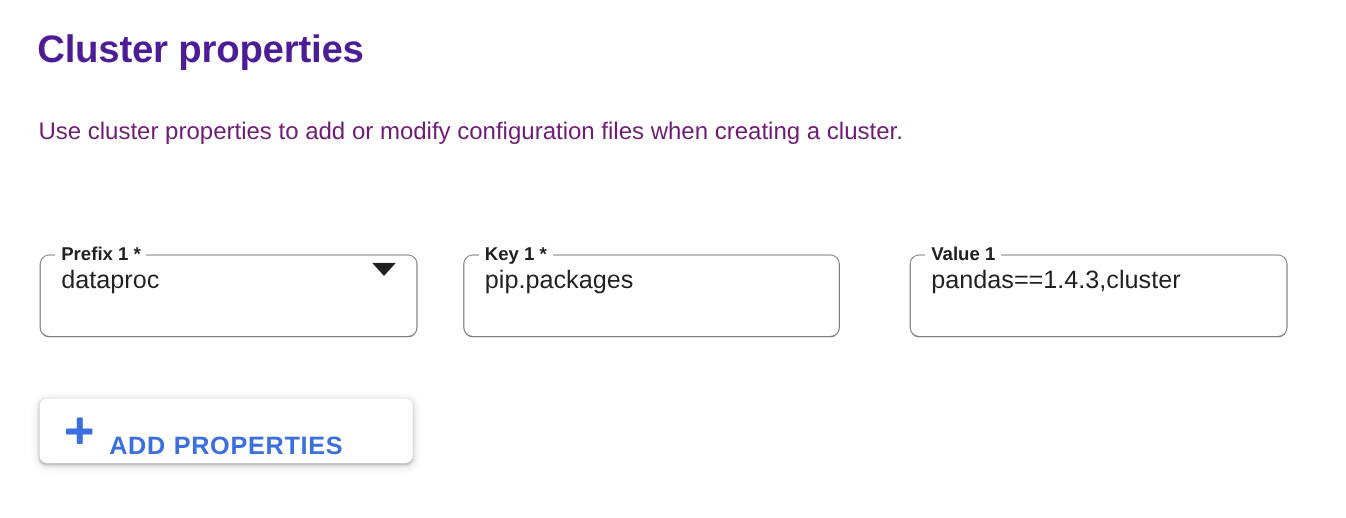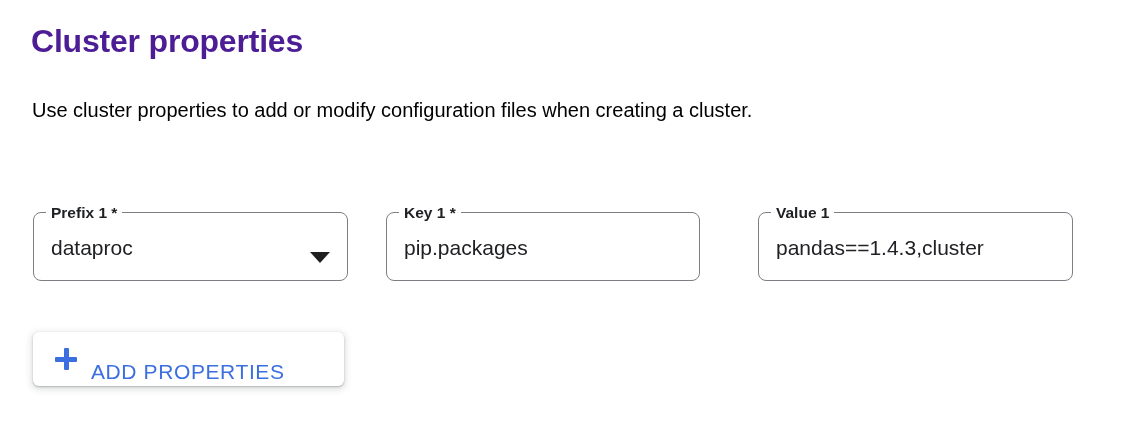--- a/index.html
+++ b/index.html
@@ -36,21 +36,21 @@
     white-space: nowrap;
   }
 
   .page-subtitle {
     position: absolute;
     left: 32px;
     top: 96px;
     font-size: 20px;
     font-weight: 400;
     line-height: 28px;
-    color: #000000;
+    color: #701a75;
     white-space: nowrap;
   }
 
   
   .fields-row {
     position: absolute;
     left: 0;
     top: 0;
   }
 
@@ -87,21 +87,21 @@
     white-space: nowrap;
   }
 
   .field-control {
     position: absolute;
     left: 0;
     right: 0;
     top: 14px;
     height: 44px;
     display: flex;
-    align-items: flex-end;
+    align-items: flex-start;
     padding: 0 14px 0 18px;
     box-sizing: border-box;
     overflow: hidden;
   }
 
   .field-text {
     font-size: 21px;
     font-weight: 400;
     line-height: 30px;
     color: #202124;
@@ -160,21 +160,21 @@
     border-radius: 1px;
   }
   .plus-icon::before {
     left: 0; right: 0; top: 8.5px; height: 5px;
   }
   .plus-icon::after {
     top: 0; bottom: 0; left: 8.5px; width: 5px;
   }
   .add-button-label {
     font-size: 21px;
-    font-weight: 400;
+    font-weight: 700;
     letter-spacing: 0.6px;
     color: #3b6fe0;
     white-space: nowrap;
     line-height: 1;
     margin-top: 25px;
   }
 </style>
 </head>
 <body>
 

